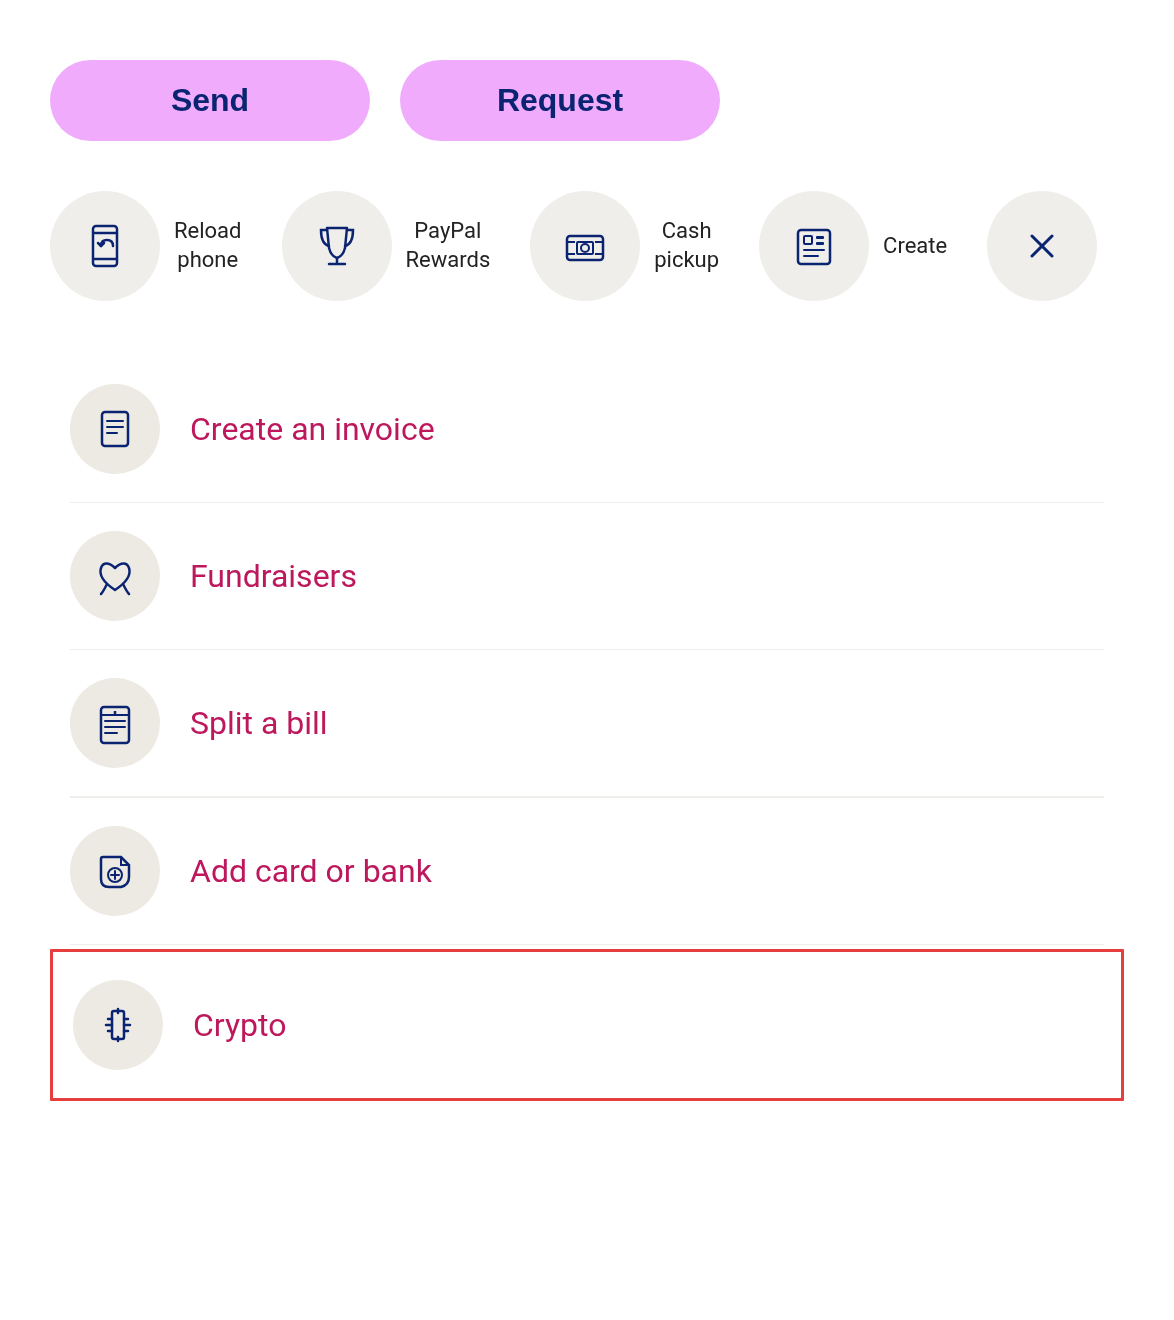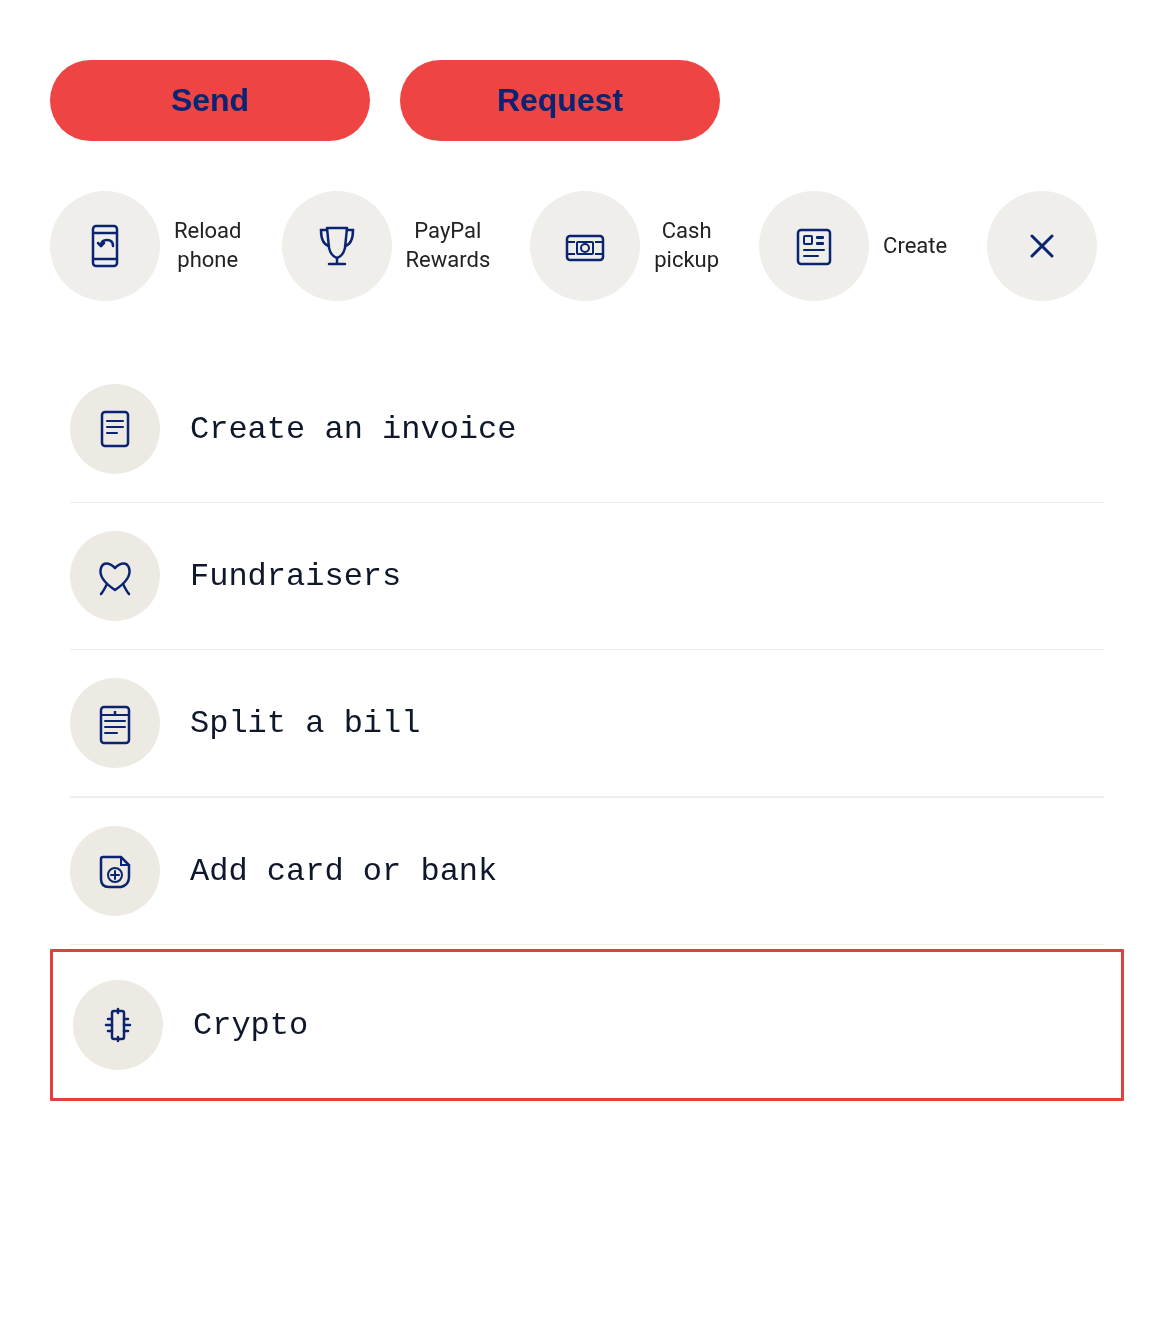--- a/index.html
+++ b/index.html
@@ -21,21 +21,21 @@
       gap: 30px;
       margin-bottom: 50px;
     }
 
     .top-btn {
       flex: 1;
       max-width: 320px;
       padding: 22px 40px;
       border-radius: 50px;
       border: none;
-      background-color: #ef4444;
+      background-color: #f0abfc;
       color: #0a2472;
       font-size: 32px;
       font-weight: 700;
       cursor: pointer;
       text-align: center;
     }
 
     .quick-actions {
       display: flex;
       gap: 40px;
@@ -106,23 +106,22 @@
       flex-shrink: 0;
     }
 
     .menu-circle svg {
       width: 44px;
       height: 44px;
     }
 
     .menu-label {
       font-size: 32px;
-      color: #0f172a;
+      color: #be185d;
       font-weight: 400;
-      font-family: Liberation Mono, monospace;
     }
 
     .divider {
       height: 1px;
       background: #f0eeeb;
       margin: 0 20px;
     }
   </style>
 </head>
 <body>

